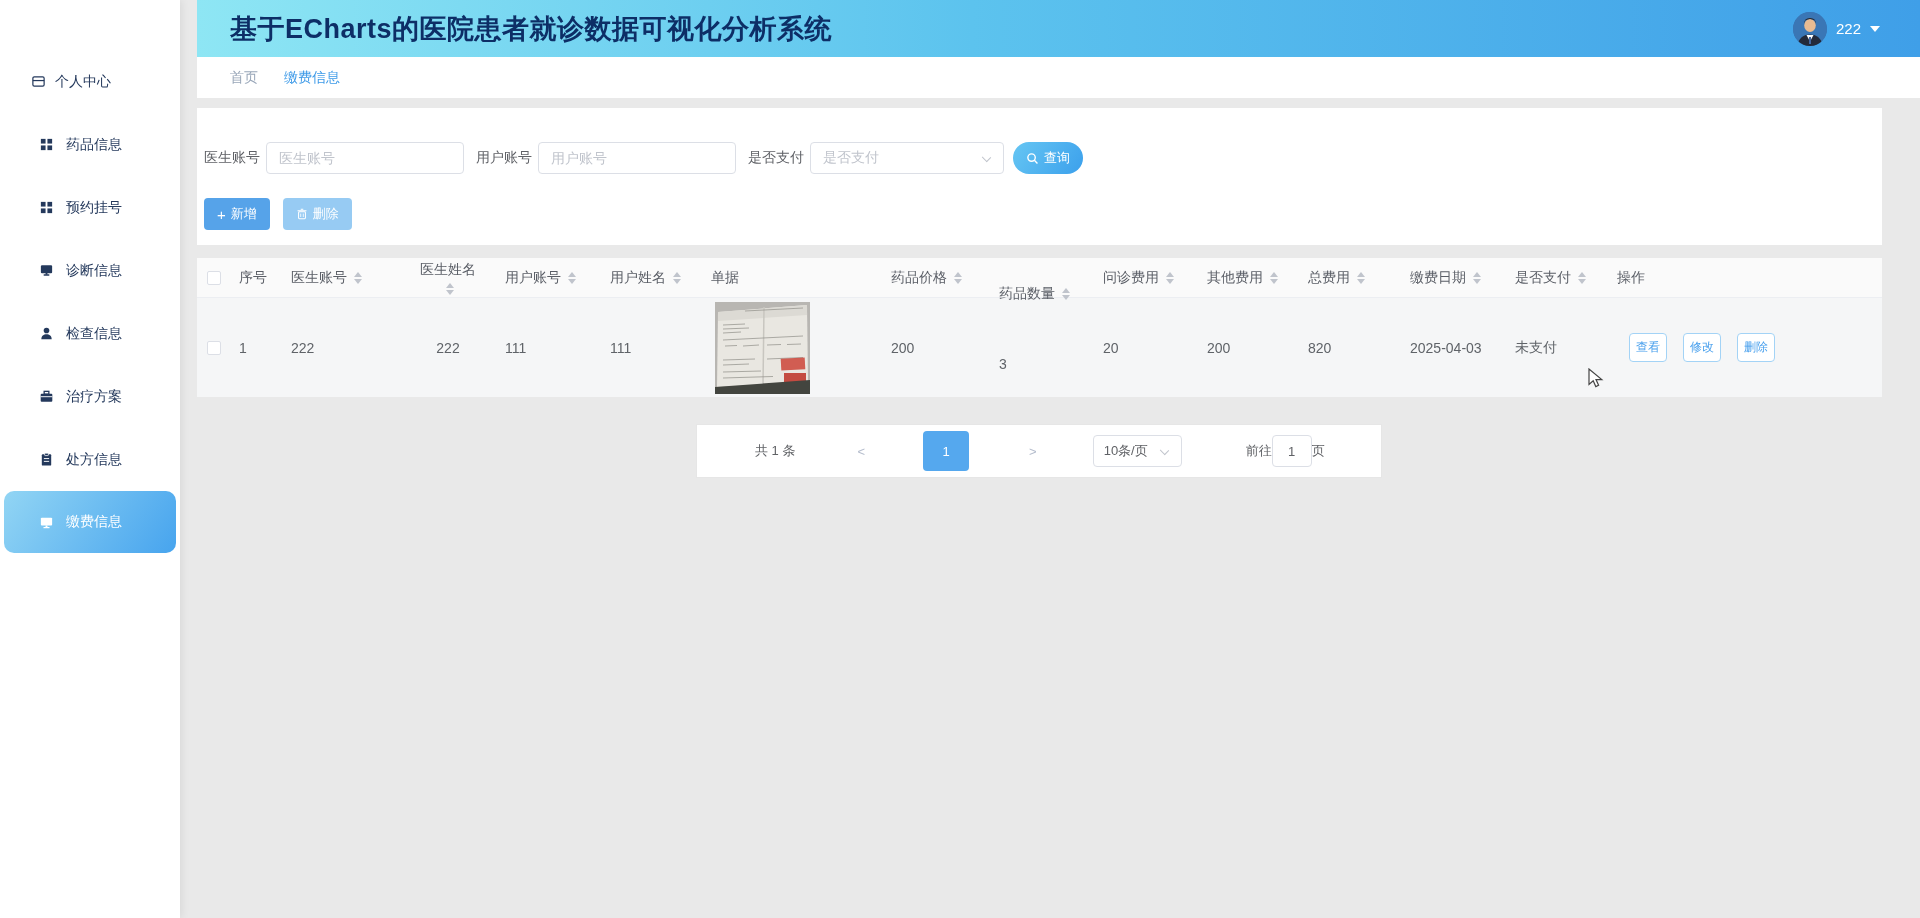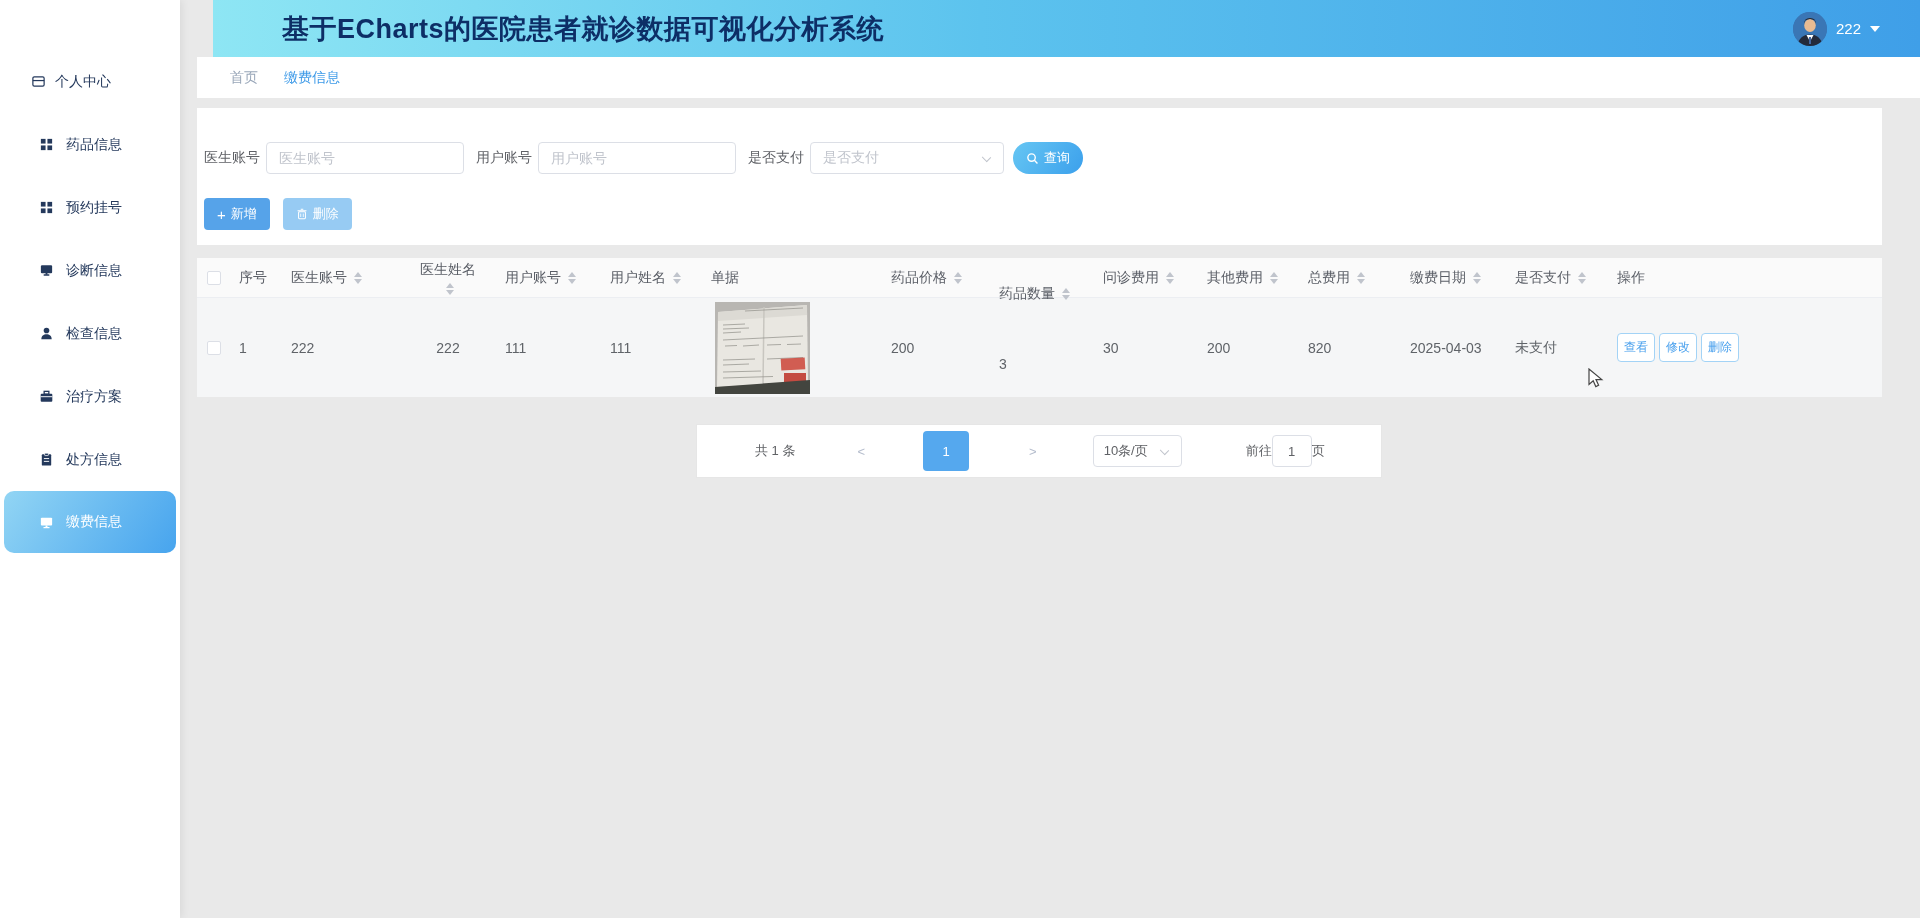--- a/index.html
+++ b/index.html
@@ -26,23 +26,23 @@
   .nav-item.active {
     margin:0 4px; padding-left:34px; height:62px;
     border-radius:10px; color:#ffffff;
     background:linear-gradient(125deg,#92d5f4 0%,#47a4ee 100%);
   }
   .nav-icon { width:16px; height:16px; display:flex; align-items:center; justify-content:center; flex:0 0 16px; }
   .nav-icon svg { width:15px; height:15px; }
 
   
   .topbar {
-    position:absolute; left:213px; top:0; right:0; height:57px;
+    position:absolute; left:197px; top:0; right:0; height:57px;
     background:linear-gradient(90deg,#8ee6f4 0%,#5cc3ee 45%,#3f9fe8 100%);
-    display:flex; align-items:center;padding-left:36px;
+    display:flex; align-items:center;
   }
   .app-title {
     margin-left:33px; font-size:27px; font-weight:bold; color:#0d2e66; letter-spacing:.5px;
   }
   .user-box { margin-left:auto; margin-right:40px; display:flex; align-items:center; gap:9px; cursor:pointer; }
   .avatar { width:34px; height:34px; border-radius:50%; overflow:hidden; display:block; background:#3a76b5; }
   .username { color:#ffffff; font-size:15px; }
   .dd-arrow { width:0; height:0; border-left:5px solid transparent; border-right:5px solid transparent; border-top:6px solid #ffffff; }
 
   
@@ -109,21 +109,21 @@
     width:14px; height:14px; background:#fff; border:1px solid #dcdfe6; border-radius:2px; cursor:pointer;
   }
   .caret-group { display:flex; flex-direction:column; gap:2px; margin-left:3px; cursor:pointer; }
   .caret { width:0; height:0; border-left:4px solid transparent; border-right:4px solid transparent; }
   .caret.up { border-bottom:5px solid #c0c4cc; }
   .caret.down { border-top:5px solid #c0c4cc; }
   .receipt { width:95px; height:92px; display:block; margin-left:4px; cursor:pointer; }
   .row-actions { display:flex; gap:4px; }
   .mini-btn {
     font-size:12px; color:#479fed; background:#ffffff; border:1px solid #a3d3f6;
-    border-radius:4px; padding:5px 6px; cursor:pointer; font-family:"Liberation Sans", sans-serif;
+    border-radius:4px; padding:5px 6px; cursor:pointer; font-family:"Liberation Sans", sans-serif;margin-left:12px;
   }
 
   
   .pagination {
     position:absolute; left:696px; top:424px; width:686px; height:54px;
     background:#ffffff; border:1px solid #e6e6e6;
     display:flex; align-items:center; font-size:13px; color:#606266;
   }
   .pg-total { margin-left:58px; }
   .pg-prev { margin-left:62px; color:#b4bccc; cursor:pointer; }
@@ -436,21 +436,21 @@
         <polygon points="0,85 95,78 95,92 0,92" fill="#43453f"></polygon>
       </svg>
     </div>
     <div class="cell c8">
         <span>200</span>
       </div>
     <div class="cell c9">
         <span>3</span>
       </div>
     <div class="cell c10">
-        <span>30</span>
+        <span>20</span>
       </div>
     <div class="cell c11">
         <span>200</span>
       </div>
     <div class="cell c12">
         <span>820</span>
       </div>
     <div class="cell c13">
         <span>2025-04-03</span>
       </div>

